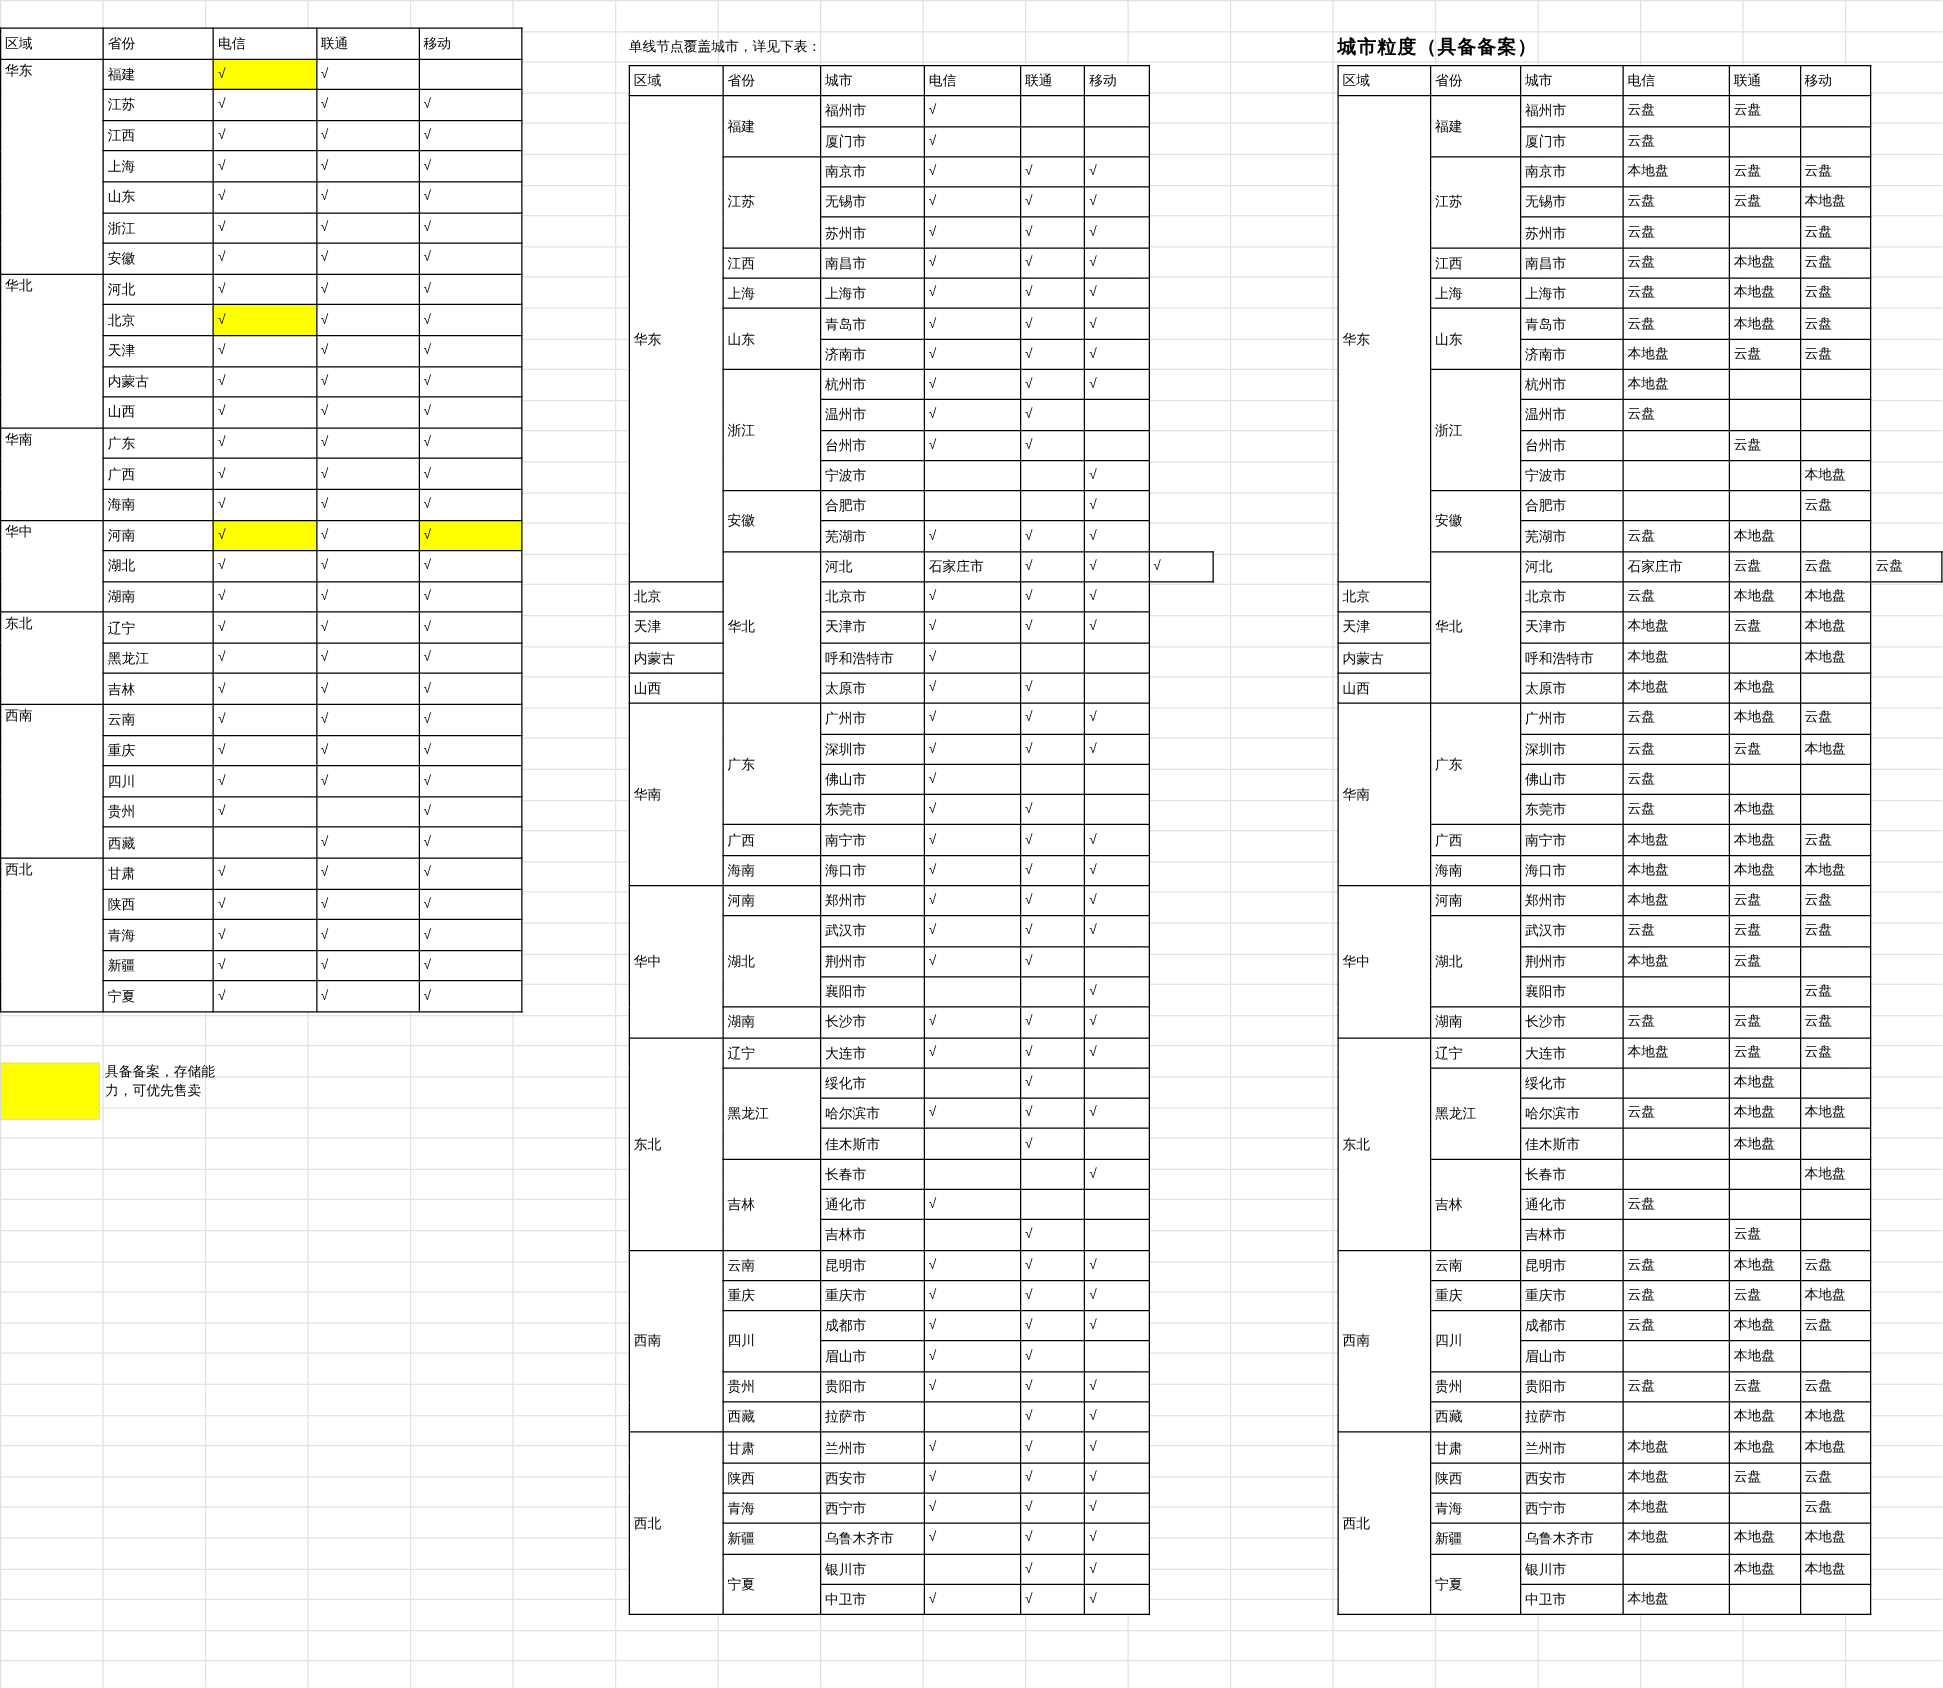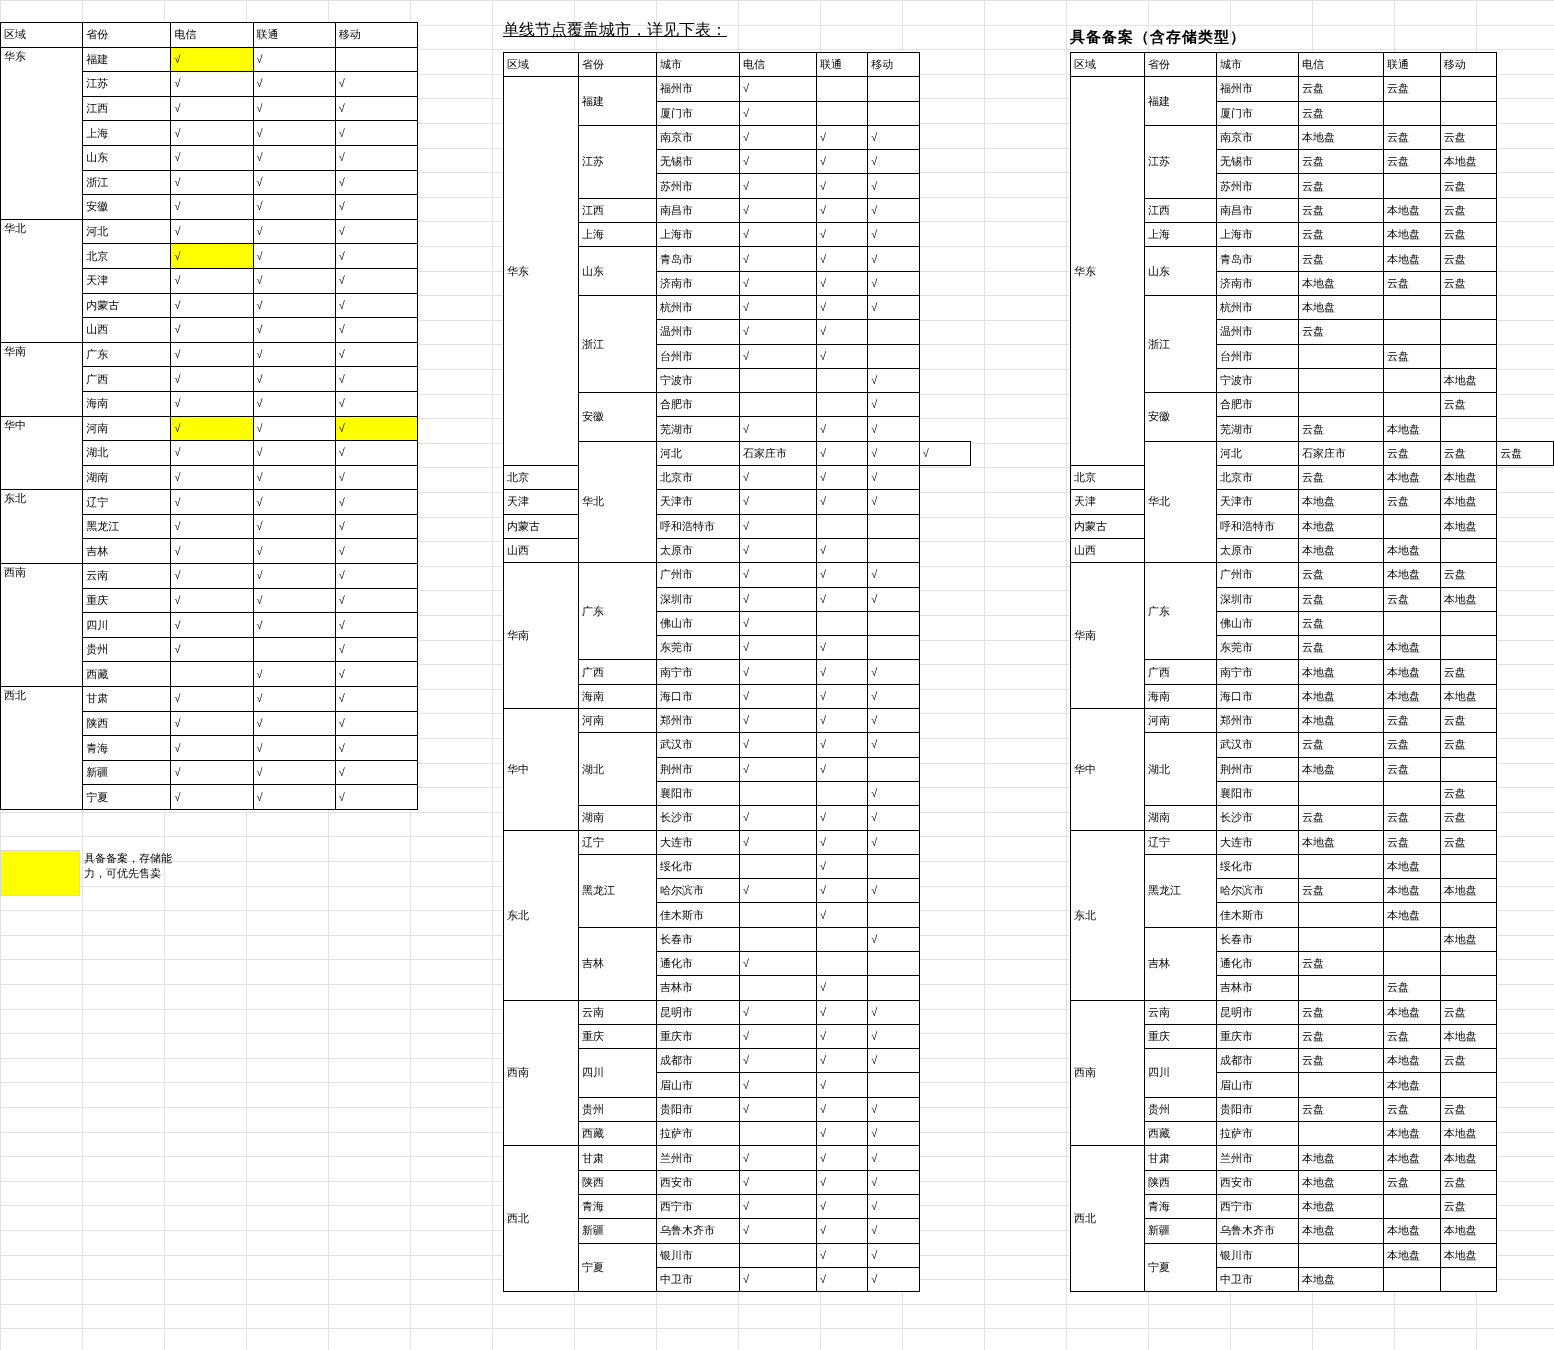--- a/index.html
+++ b/index.html
@@ -66,23 +66,22 @@
     position: absolute;
     left: 84px;
     top: 851px;
     width: 96px;
     font-size: 11px;
     line-height: 15px;
   }
   .note-b {
     position: absolute;
     left: 503px;
-    top: 20px;
-    font-size: 16px;
-    text-decoration: underline;
+    top: 30px;
+    font-size: 11px;
   }
   .tbl-b {
     position: absolute;
     left: 503px;
     top: 52px;
     width: 468px;
   }
   .tbl-b td { height: 24.3px; }
   .tbl-b .c-region { width: 75px; }
   .tbl-b .c-prov { width: 78px; }
@@ -751,21 +750,21 @@
       </tr>
       <tr>
         <td class="c-city">中卫市</td>
         <td class="c-op check">√</td>
         <td class="c-op check">√</td>
         <td class="c-op check">√</td>
       </tr>
     </tbody>
 </table>
 
-<div class="title-c">具备备案（含存储类型）</div>
+<div class="title-c">城市粒度（具备备案）</div>
 <table class="tbl-c">
   <thead>
     <tr class="hdr" id="tblC-head">
         <td class="c-region">区域</td>
         <td class="c-prov">省份</td>
         <td class="c-city">城市</td>
         <td class="c-op">电信</td>
         <td class="undefined">联通</td>
         <td class="undefined">移动</td>
       </tr>

